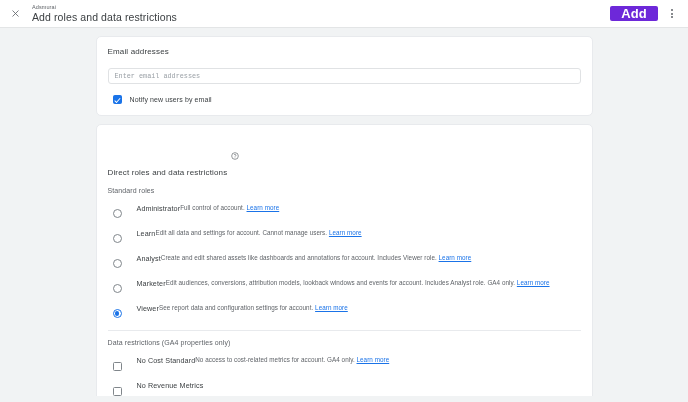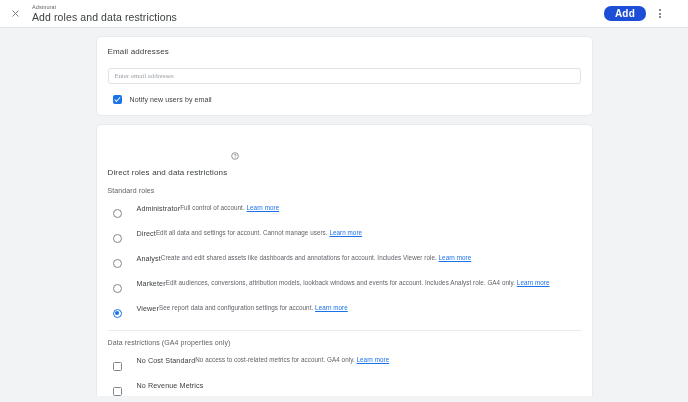--- a/index.html
+++ b/index.html
@@ -17,21 +17,21 @@
     -webkit-font-smoothing: antialiased;
   }
 
   
   .header {
     height: 28px;
     background: #ffffff;
     border-bottom: 1px solid #e3e5e6;
     display: flex;
     align-items: center;
-    padding: 0 18px 0 6px;
+    padding: 0 6px 0 6px;
     position: relative;
   }
 
   .close-btn {
     width: 18px;
     height: 18px;
     display: flex;
     align-items: center;
     justify-content: center;
     flex: 0 0 auto;
@@ -62,27 +62,27 @@
   }
 
   .header-actions {
     display: flex;
     align-items: center;
     gap: 6px;
     flex: 0 0 auto;
   }
 
   .add-button {
-    background: #1d4ed8;
+    background: #6d28d9;
     color: #ffffff;
-    font-size: 10px;
+    font-size: 13px;
     font-weight: bold;
     letter-spacing: 0.2px;
     border: none;
-    border-radius: 7px;
+    border-radius: 2px;
     height: 15px;
     padding: 0 11px;
     cursor: pointer;
     font-family: "Liberation Sans", sans-serif;
     display: flex;
     align-items: center;
   }
 
   .kebab-btn {
     width: 16px;
@@ -147,21 +147,21 @@
 
   
   .email-input {
     width: 100%;
     height: 16px;
     border: 1px solid #e0e2e4;
     border-radius: 3px;
     font-size: 6.8px;
     color: #3c4043;
     padding: 0 6px;
-    font-family: Liberation Serif, serif;
+    font-family: Liberation Mono, monospace;
     outline: none;
     background: #fff;
   }
   .email-input::placeholder { color: #9aa0a6; }
 
   
   .notify-row {
     display: flex;
     align-items: center;
     margin-top: 11px;
@@ -345,21 +345,21 @@
           <div class="option-desc">
             <span>Full control of account.</span>
             <span class="learn-more">Learn more</span>
           </div>
         </div>
       </div>
 
       <div class="option-row">
         <div class="radio off"></div>
         <div class="option-text">
-          <div class="option-name">Direct</div>
+          <div class="option-name">Learn</div>
           <div class="option-desc">
             <span>Edit all data and settings for account. Cannot manage users.</span>
             <span class="learn-more">Learn more</span>
           </div>
         </div>
       </div>
 
       <div class="option-row">
         <div class="radio off"></div>
         <div class="option-text">

